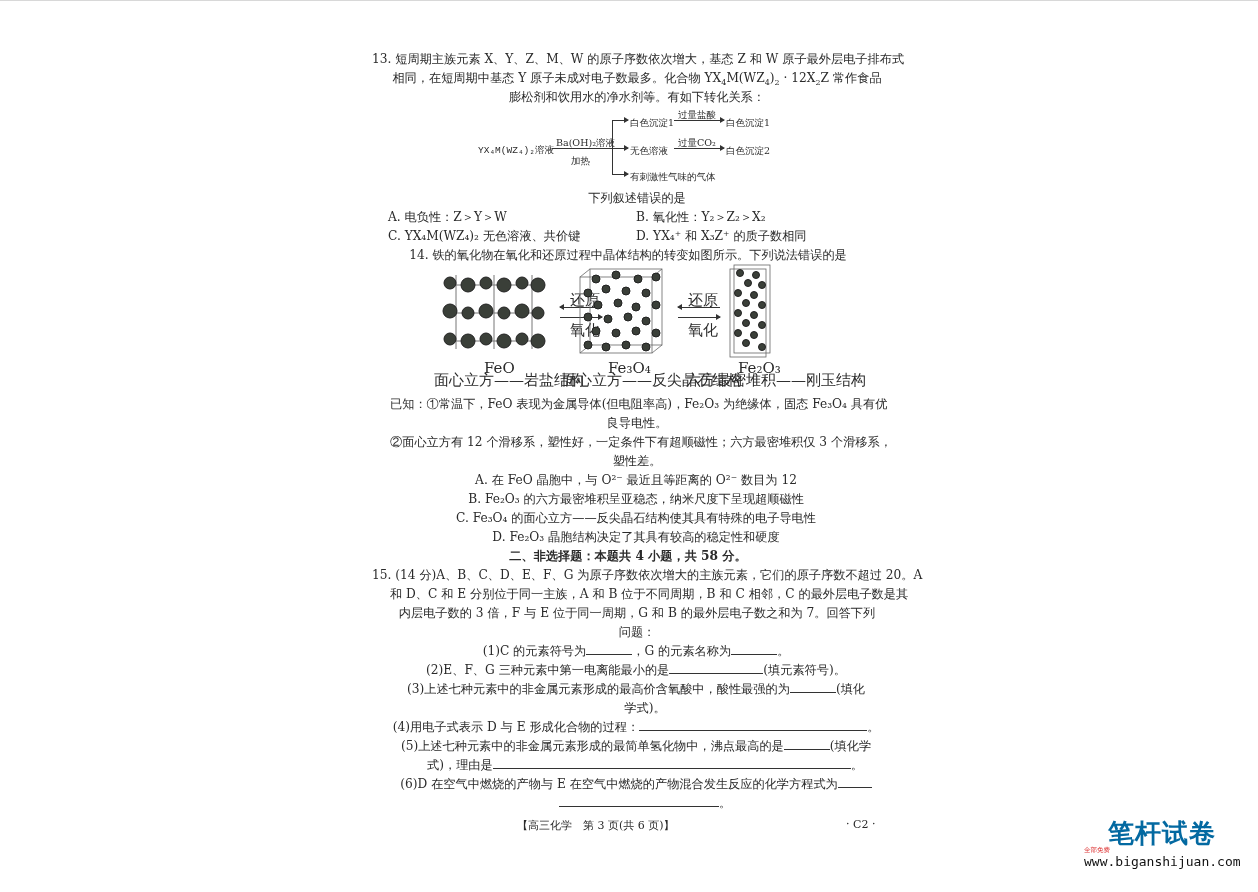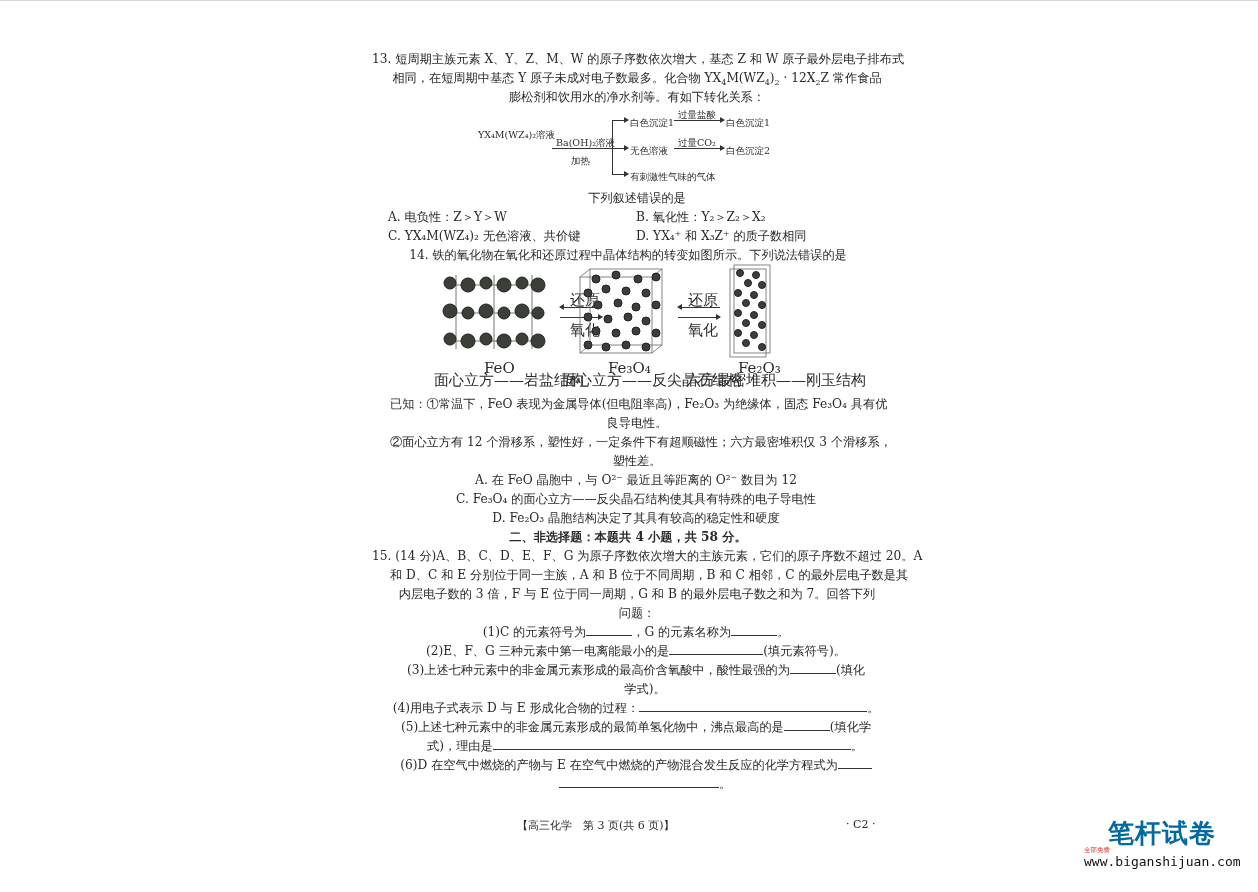--- a/index.html
+++ b/index.html
@@ -48,21 +48,21 @@
 <div class="topline"></div>
 
 <div class="page">
 
   <div>
     <div class="line">13. 短周期主族元素 X、Y、Z、M、W 的原子序数依次增大，基态 Z 和 W 原子最外层电子排布式</div>
     <div class="line indent"><span>相同，在短周期中基态 Y 原子未成对电子数最多。化合物 YX</span><sub>4</sub><span>M(WZ</span><sub>4</sub><span>)</span><sub>2</sub><span> · 12X</span><sub>2</sub><span>Z 常作食品</span></div>
     <div class="line indent">膨松剂和饮用水的净水剂等。有如下转化关系：</div>
 
     <div class="flow">
-      <span class="t" style="left:106px;top:14px;">YX₄M(WZ₄)₂溶液</span>
+      <span class="t" style="left:106px;top:30px;font-family:Liberation Mono, monospace;">YX₄M(WZ₄)₂溶液</span>
       <span class="t" style="left:184px;top:22px;">Ba(OH)₂溶液</span>
       <div class="hl" style="left:180px;top:37px;width:56px;"></div>
       <span class="t" style="left:199px;top:40px;">加热</span>
       <div class="hl" style="left:236px;top:37px;width:4px;"></div>
       <div class="vl" style="left:240px;top:9px;height:54px;"></div>
       <div class="hl arr" style="left:240px;top:9px;width:16px;"></div>
       <div class="hl arr" style="left:240px;top:37px;width:16px;"></div>
       <div class="hl arr" style="left:240px;top:63px;width:16px;"></div>
       <span class="t" style="left:258px;top:2px;">白色沉淀1</span>
       <span class="t" style="left:258px;top:30px;">无色溶液</span>
@@ -198,20 +198,21 @@
       <span class="t" style="left:190px;top:100px;">面心立方——反尖晶石结构</span>
       <span class="t" style="left:366px;top:88px;">Fe₂O₃</span>
       <span class="t" style="left:314px;top:100px;">六方最密堆积——刚玉结构</span>
     </div>
 
     <div class="line indent">已知：①常温下，FeO 表现为金属导体(但电阻率高)，Fe₂O₃ 为绝缘体，固态 Fe₃O₄ 具有优</div>
     <div class="line indent">良导电性。</div>
     <div class="line indent">②面心立方有 12 个滑移系，塑性好，一定条件下有超顺磁性；六方最密堆积仅 3 个滑移系，</div>
     <div class="line indent">塑性差。</div>
     <div class="line opts">A. 在 FeO 晶胞中，与 O²⁻ 最近且等距离的 O²⁻ 数目为 12</div>
+    <div class="line opts">B. Fe₂O₃ 的六方最密堆积呈亚稳态，纳米尺度下呈现超顺磁性</div>
     <div class="line opts">C. Fe₃O₄ 的面心立方——反尖晶石结构使其具有特殊的电子导电性</div>
     <div class="line opts">D. Fe₂O₃ 晶胞结构决定了其具有较高的稳定性和硬度</div>
   </div>
 
   <div class="line bold">二、非选择题：本题共 4 小题，共 58 分。</div>
 
   <div>
     <div class="line">15. (14 分)A、B、C、D、E、F、G 为原子序数依次增大的主族元素，它们的原子序数不超过 20。A</div>
     <div class="line indent">和 D、C 和 E 分别位于同一主族，A 和 B 位于不同周期，B 和 C 相邻，C 的最外层电子数是其</div>
     <div class="line indent">内层电子数的 3 倍，F 与 E 位于同一周期，G 和 B 的最外层电子数之和为 7。回答下列</div>

